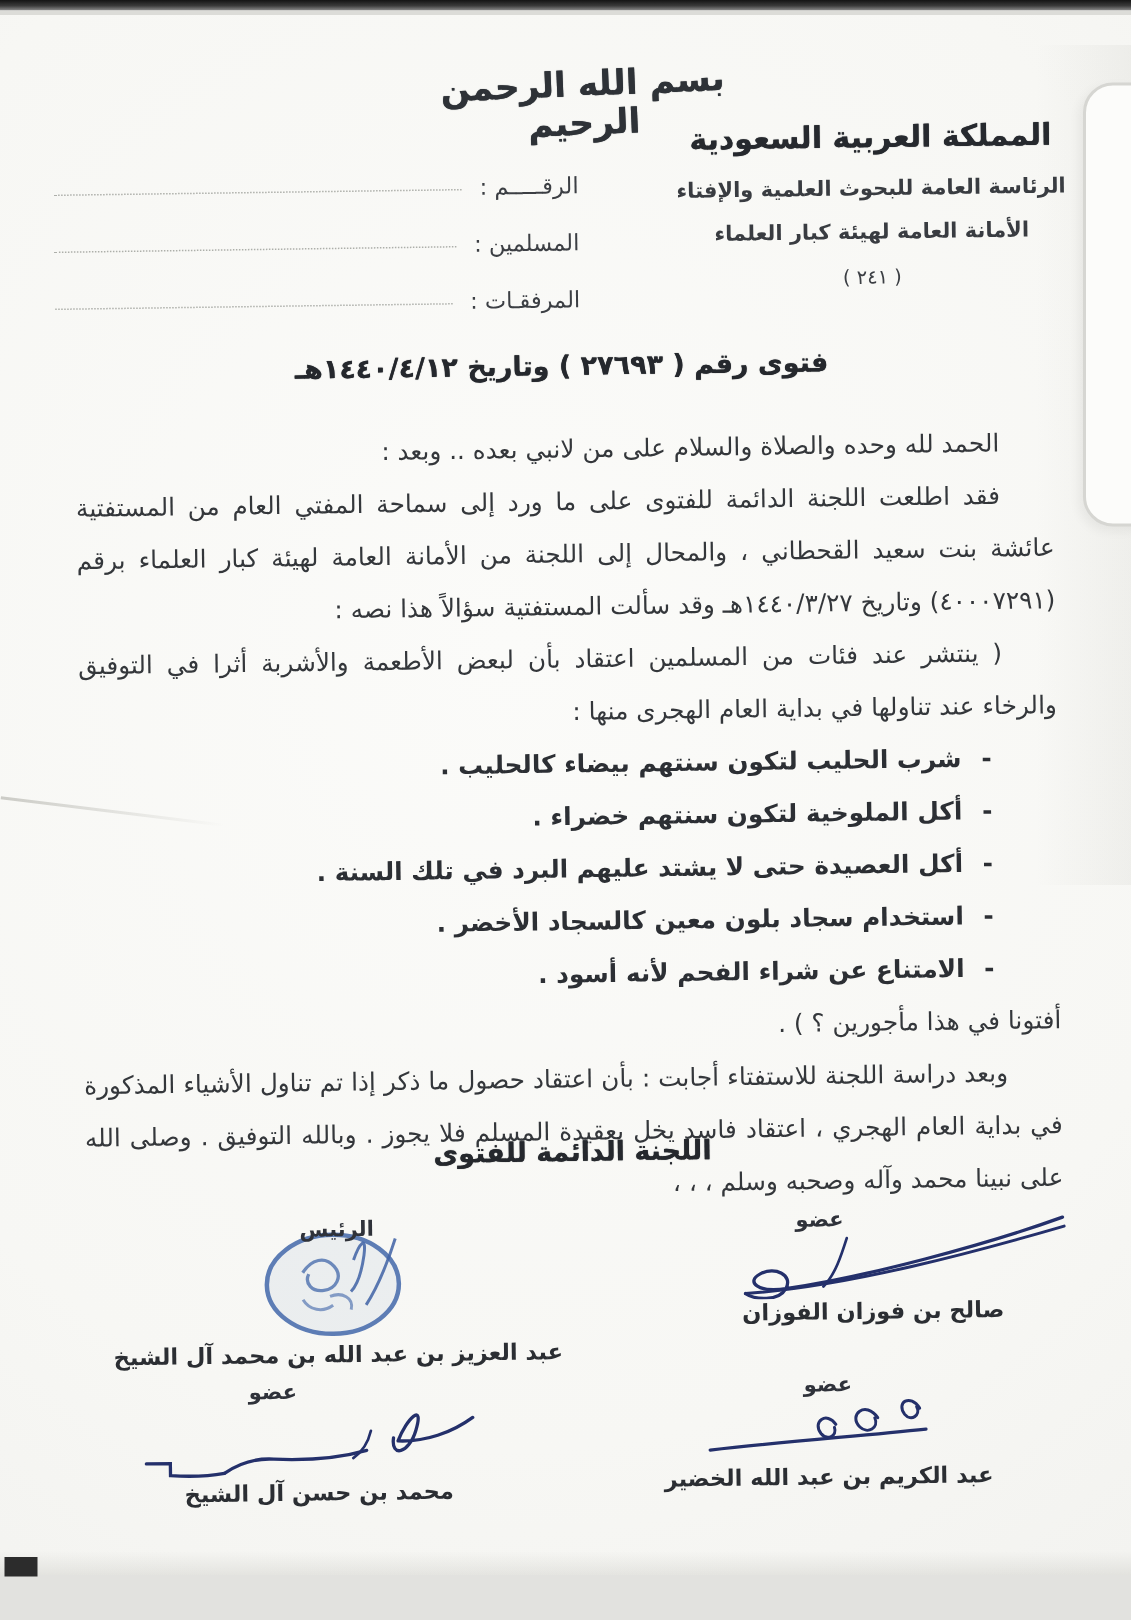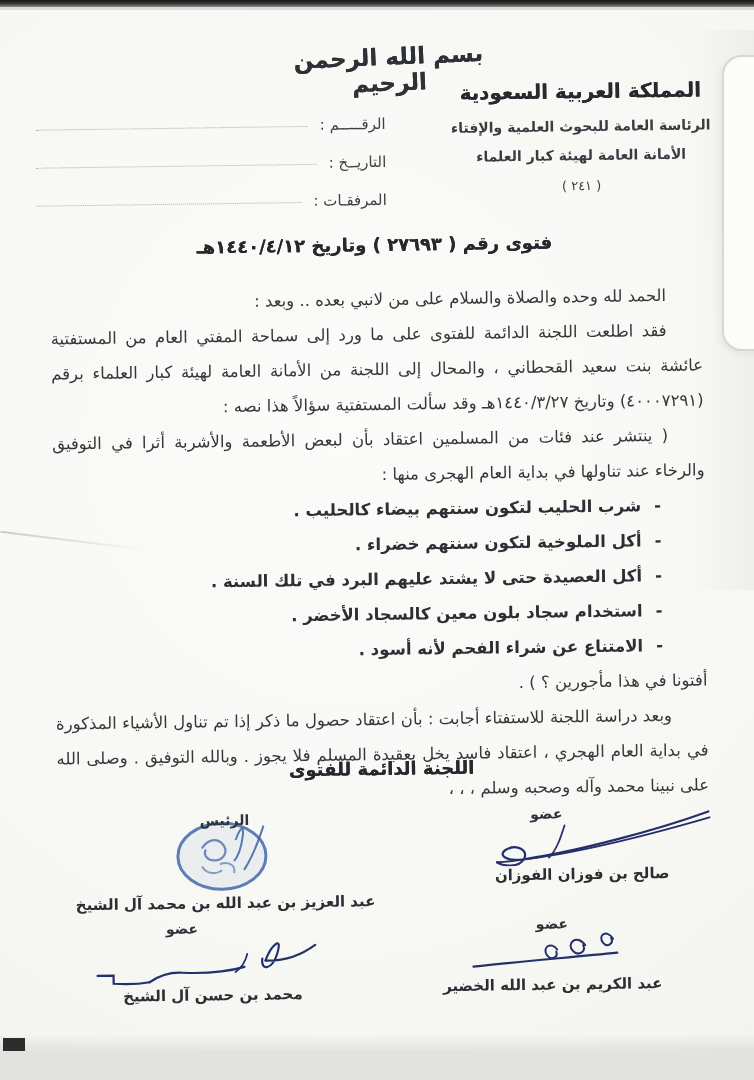--- a/index.html
+++ b/index.html
@@ -98,21 +98,21 @@
     <div class="org-secretariat">الأمانة العامة لهيئة كبار العلماء</div>
     <div class="org-number">( ٢٤١ )</div>
   </div>
 
   <div class="fields">
     <div class="field-row">
       <span class="field-label">الرقـــــم :</span>
       <span class="field-line"></span>
     </div>
     <div class="field-row">
-      <span class="field-label">التاريــخ :</span>
+      <span class="field-label">المسلمين :</span>
       <span class="field-line"></span>
     </div>
     <div class="field-row">
       <span class="field-label">المرفقـات :</span>
       <span class="field-line"></span>
     </div>
   </div>
 
   <div class="fatwa-title">فتوى رقم ( ٢٧٦٩٣ ) وتاريخ ١٤٤٠/٤/١٢هـ</div>
 

